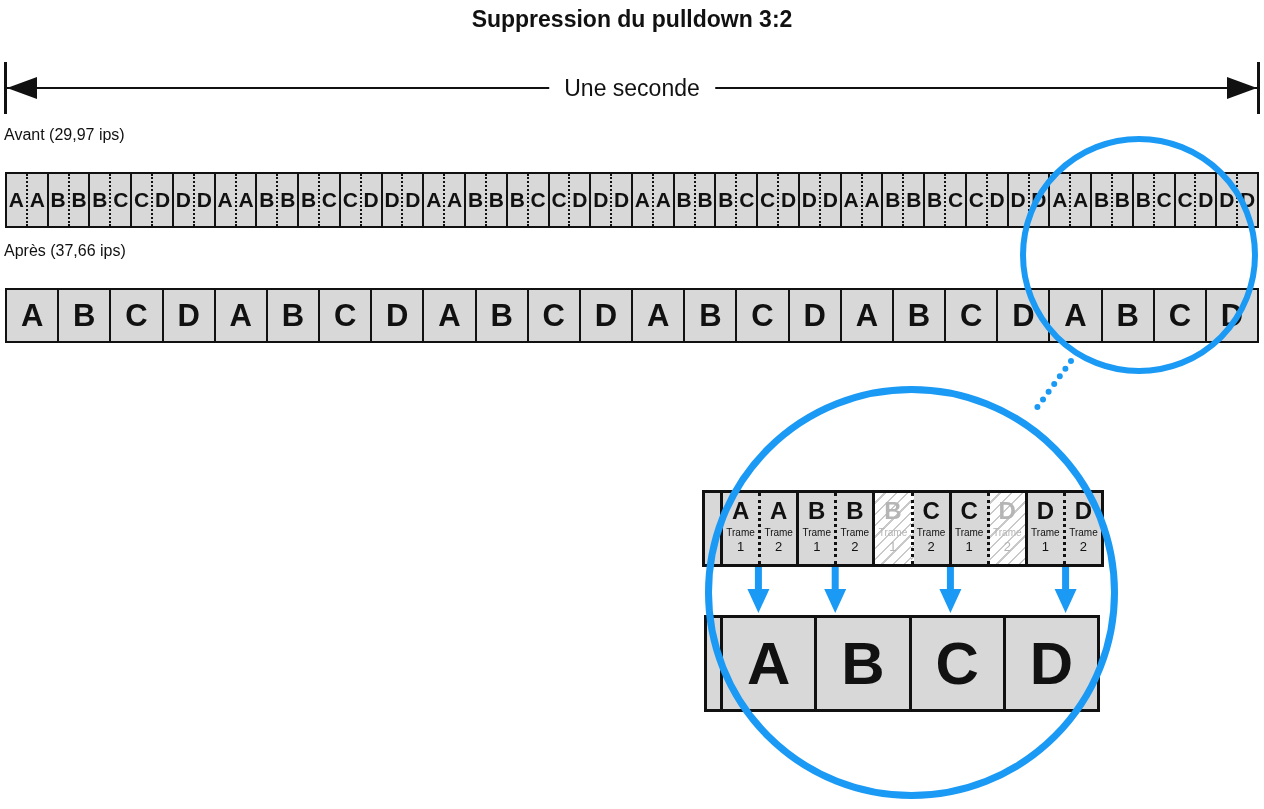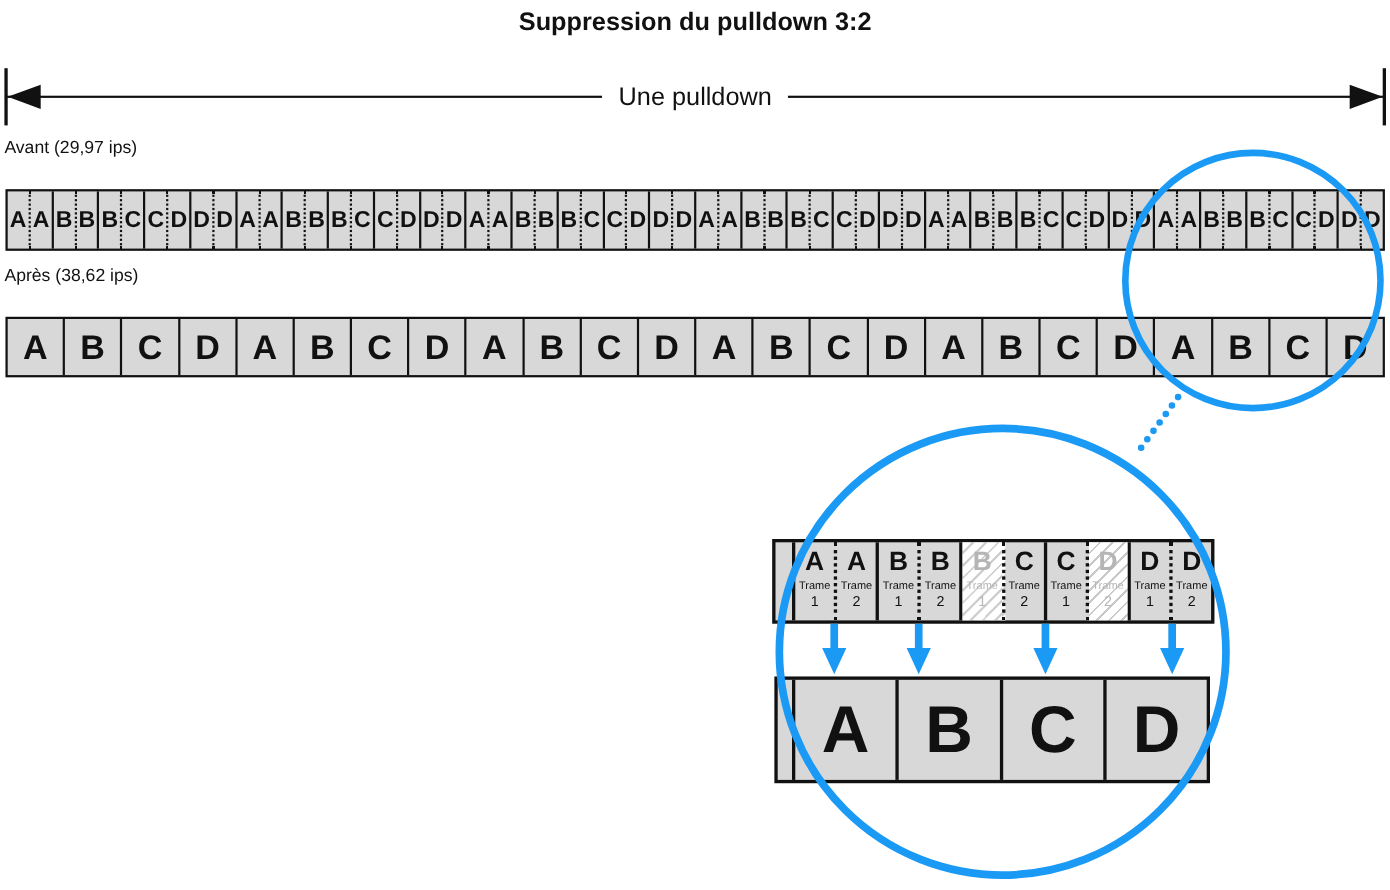--- a/index.html
+++ b/index.html
@@ -77,21 +77,21 @@
 <div id="canvas">
 
   <div class="title">Suppression du pulldown 3:2</div>
 
   <div class="measure">
     <div class="cap left"></div>
     <div class="cap right"></div>
     <div class="hline"></div>
     <div class="head left"></div>
     <div class="head right"></div>
-    <div class="mlabel">Une pulldown</div>
+    <div class="mlabel">Une seconde</div>
   </div>
 
   <div class="row-label" id="avant-label">Avant (29,97 ips)</div>
   <div class="strip" id="before-strip">
       <div class="frame">
         <div class="field first">A</div>
         <div class="field">A</div>
       </div>
       <div class="frame">
         <div class="field first">B</div>
@@ -204,21 +204,21 @@
       <div class="frame">
         <div class="field first">C</div>
         <div class="field">D</div>
       </div>
       <div class="frame">
         <div class="field first">D</div>
         <div class="field">D</div>
       </div>
     </div>
 
-  <div class="row-label" id="apres-label">Après (38,62 ips)</div>
+  <div class="row-label" id="apres-label">Après (37,66 ips)</div>
   <div class="strip" id="after-strip">
       <div class="acell">A</div>
       <div class="acell">B</div>
       <div class="acell">C</div>
       <div class="acell">D</div>
       <div class="acell">A</div>
       <div class="acell">B</div>
       <div class="acell">C</div>
       <div class="acell">D</div>
       <div class="acell">A</div>

